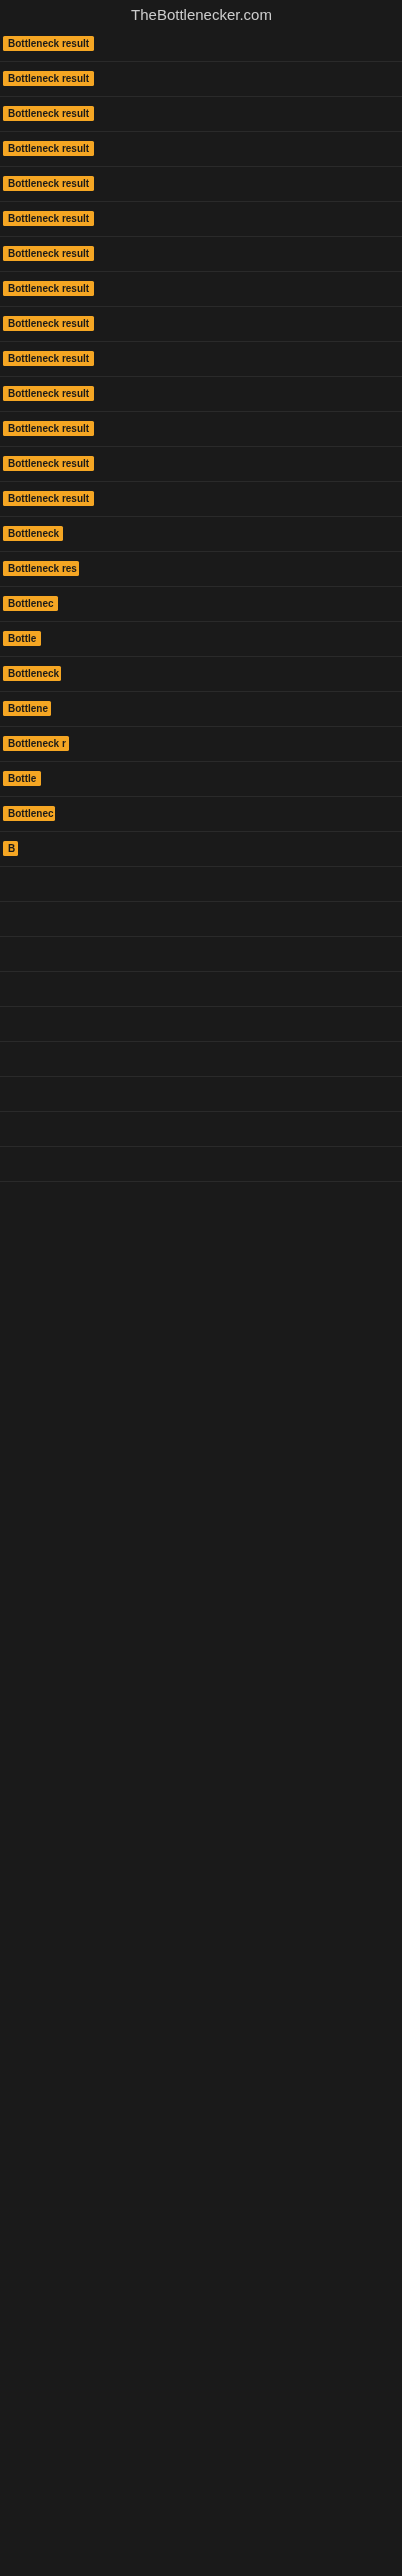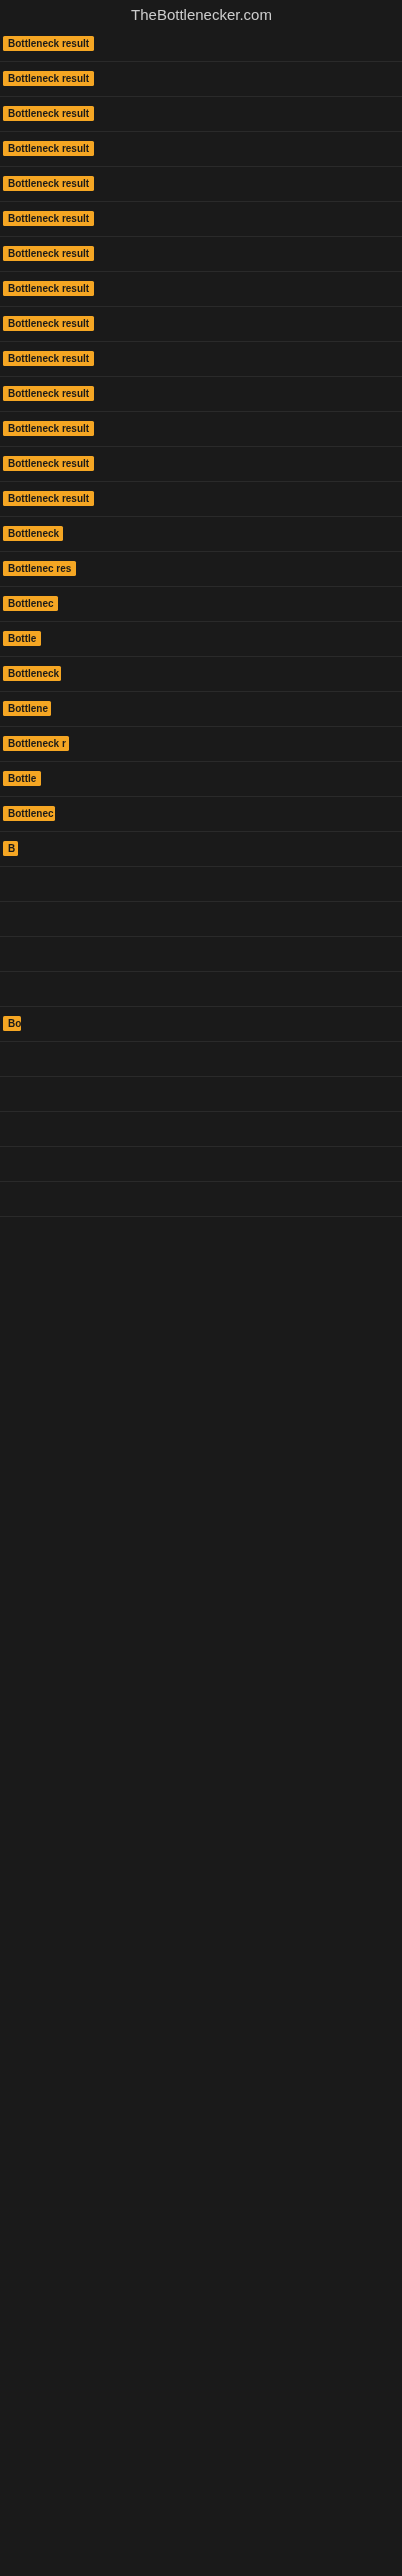--- a/index.html
+++ b/index.html
@@ -87,21 +87,21 @@
     <div class="row">
       <span class="bottleneck-label" style="max-width: 97px;">Bottleneck result</span>
     </div>
     <div class="row">
       <span class="bottleneck-label" style="max-width: 97px;">Bottleneck result</span>
     </div>
     <div class="row">
       <span class="bottleneck-label" style="max-width: 60px;">Bottleneck</span>
     </div>
     <div class="row">
-      <span class="bottleneck-label" style="max-width: 76px;">Bottlenec res</span>
+      <span class="bottleneck-label" style="max-width: 76px;">Bottleneck res</span>
     </div>
     <div class="row">
       <span class="bottleneck-label" style="max-width: 55px;">Bottlenec</span>
     </div>
     <div class="row">
       <span class="bottleneck-label" style="max-width: 40px;">Bottle</span>
     </div>
     <div class="row">
       <span class="bottleneck-label" style="max-width: 58px;">Bottleneck</span>
     </div>
@@ -117,22 +117,19 @@
     <div class="row">
       <span class="bottleneck-label" style="max-width: 52px;">Bottlenec</span>
     </div>
     <div class="row">
       <span class="bottleneck-label" style="max-width: 14.5px;">B</span>
     </div>
     <div class="row"></div>
     <div class="row"></div>
     <div class="row"></div>
     <div class="row"></div>
-    <div class="row">
-      <span class="bottleneck-label" style="max-width: 17.7px;">Bo</span>
-    </div>
     <div class="row"></div>
     <div class="row"></div>
     <div class="row"></div>
     <div class="row"></div>
     <div class="row"></div>
   </div>
 
 
 </body></html>

